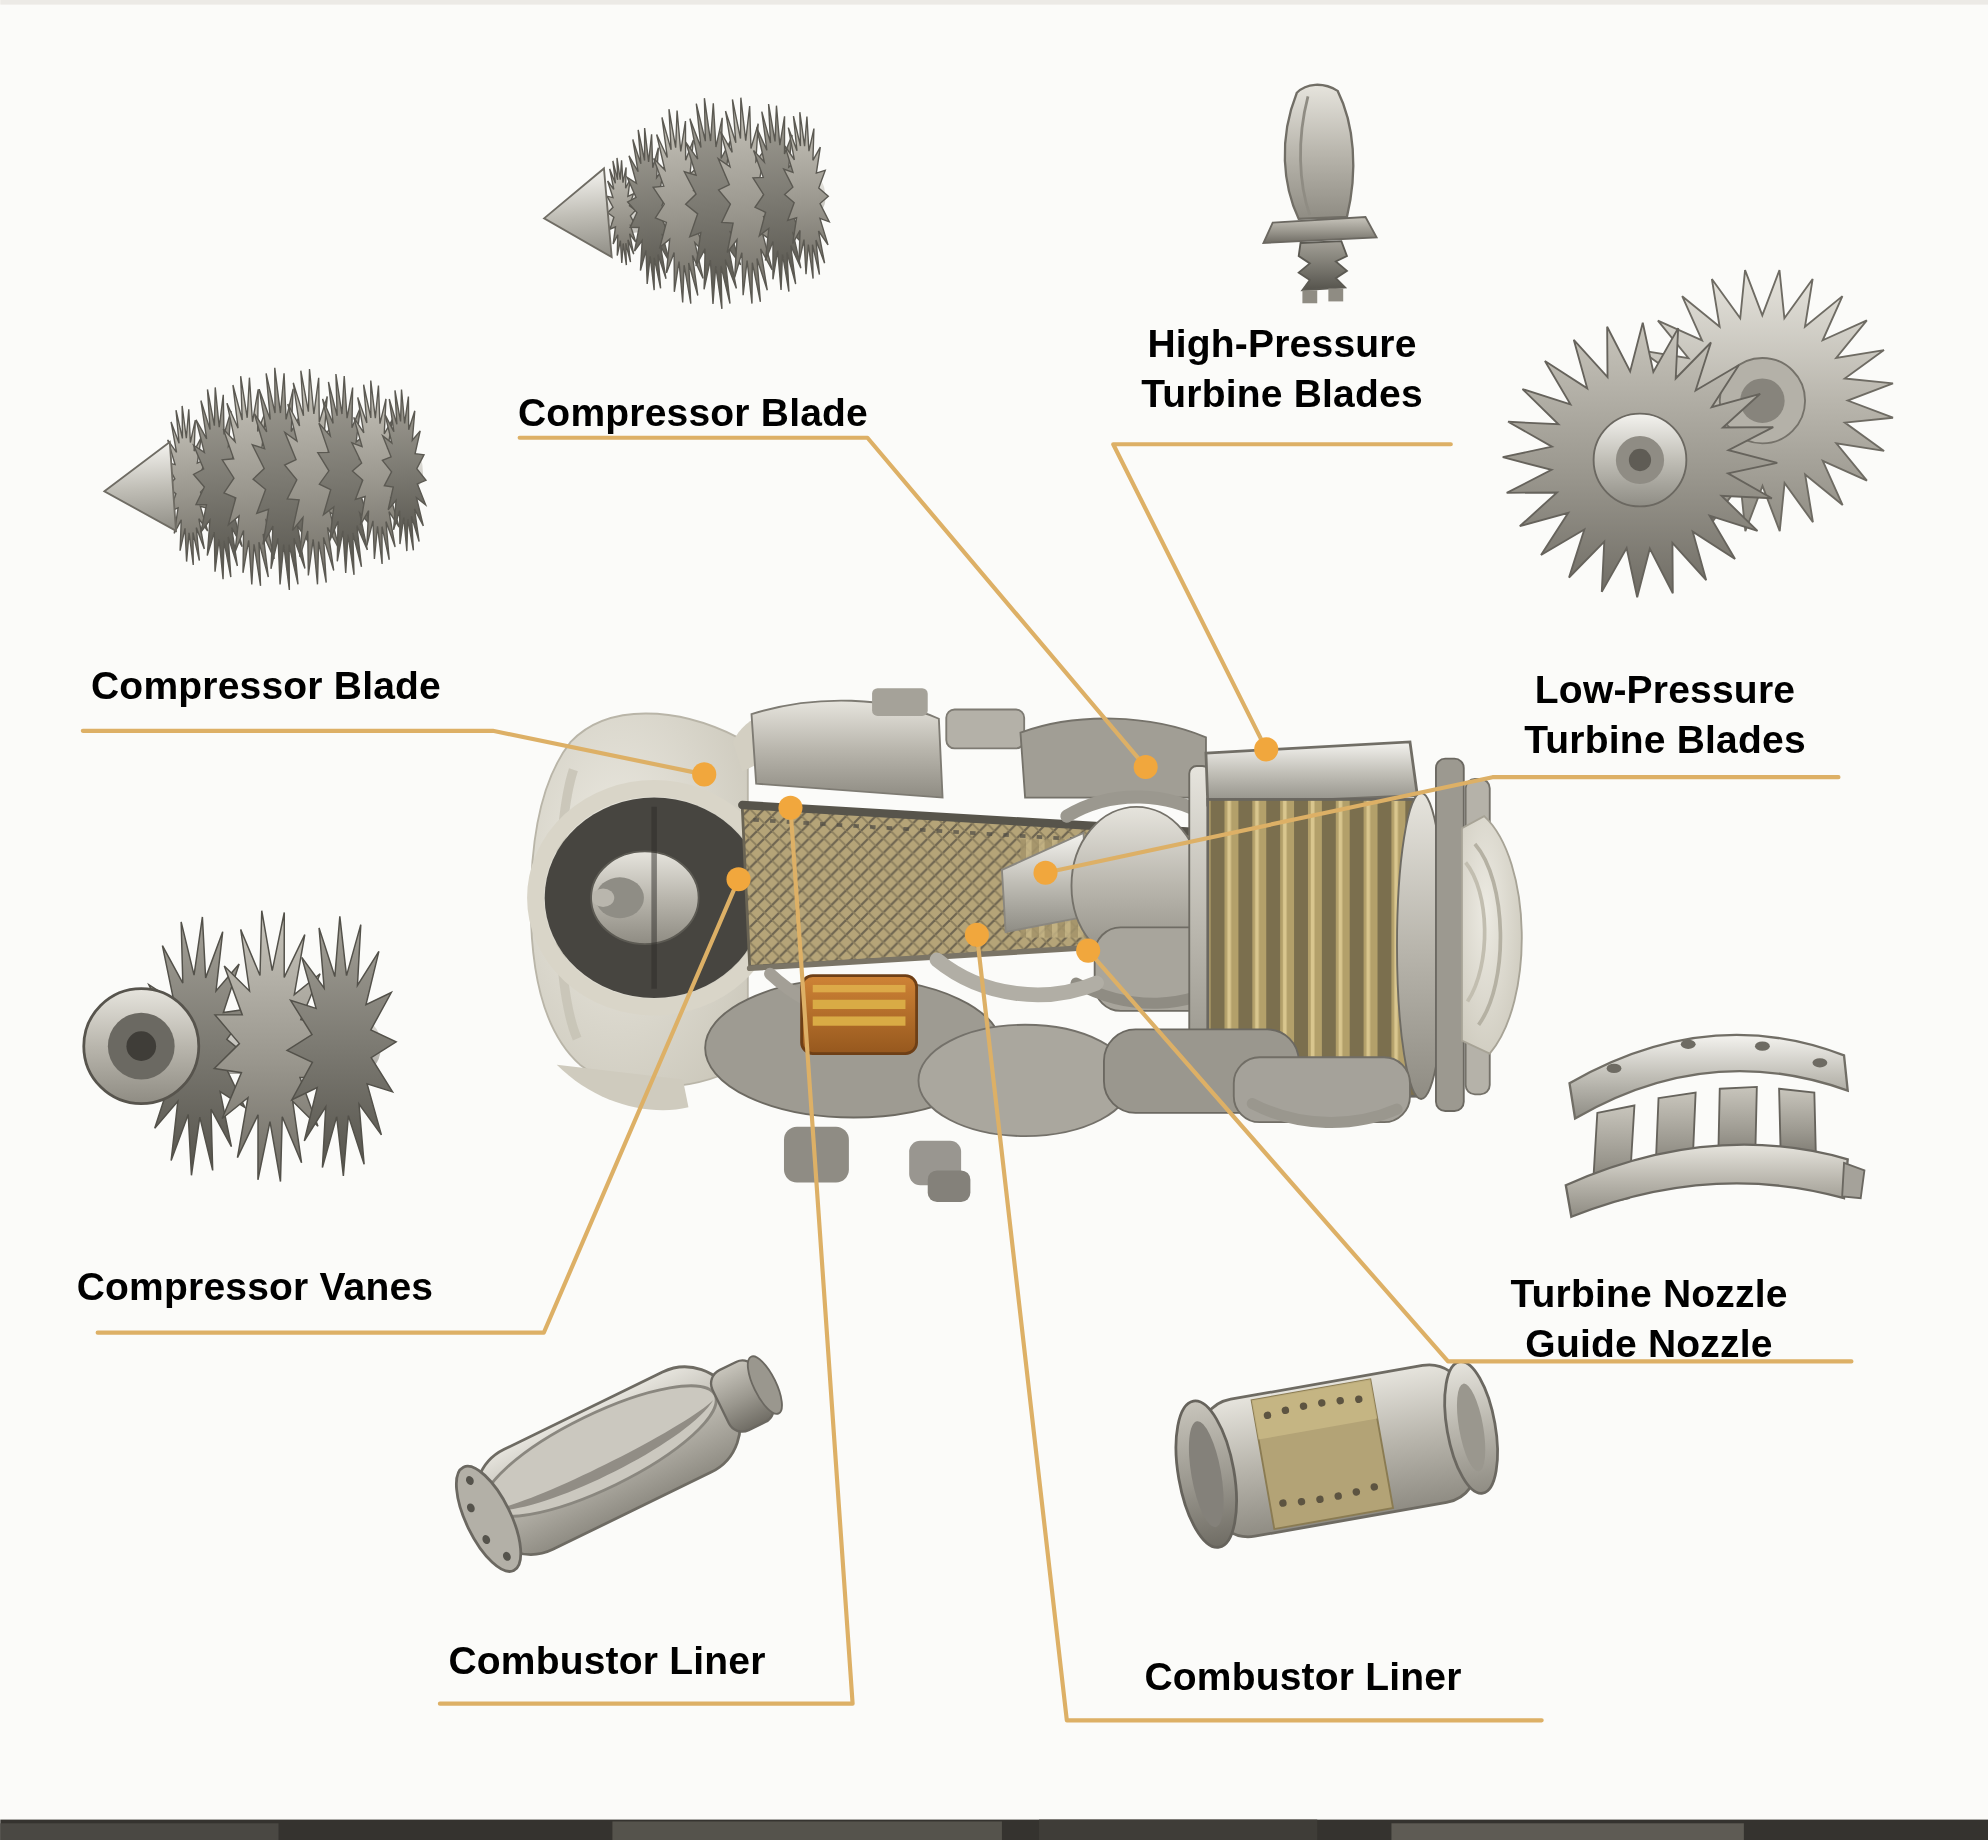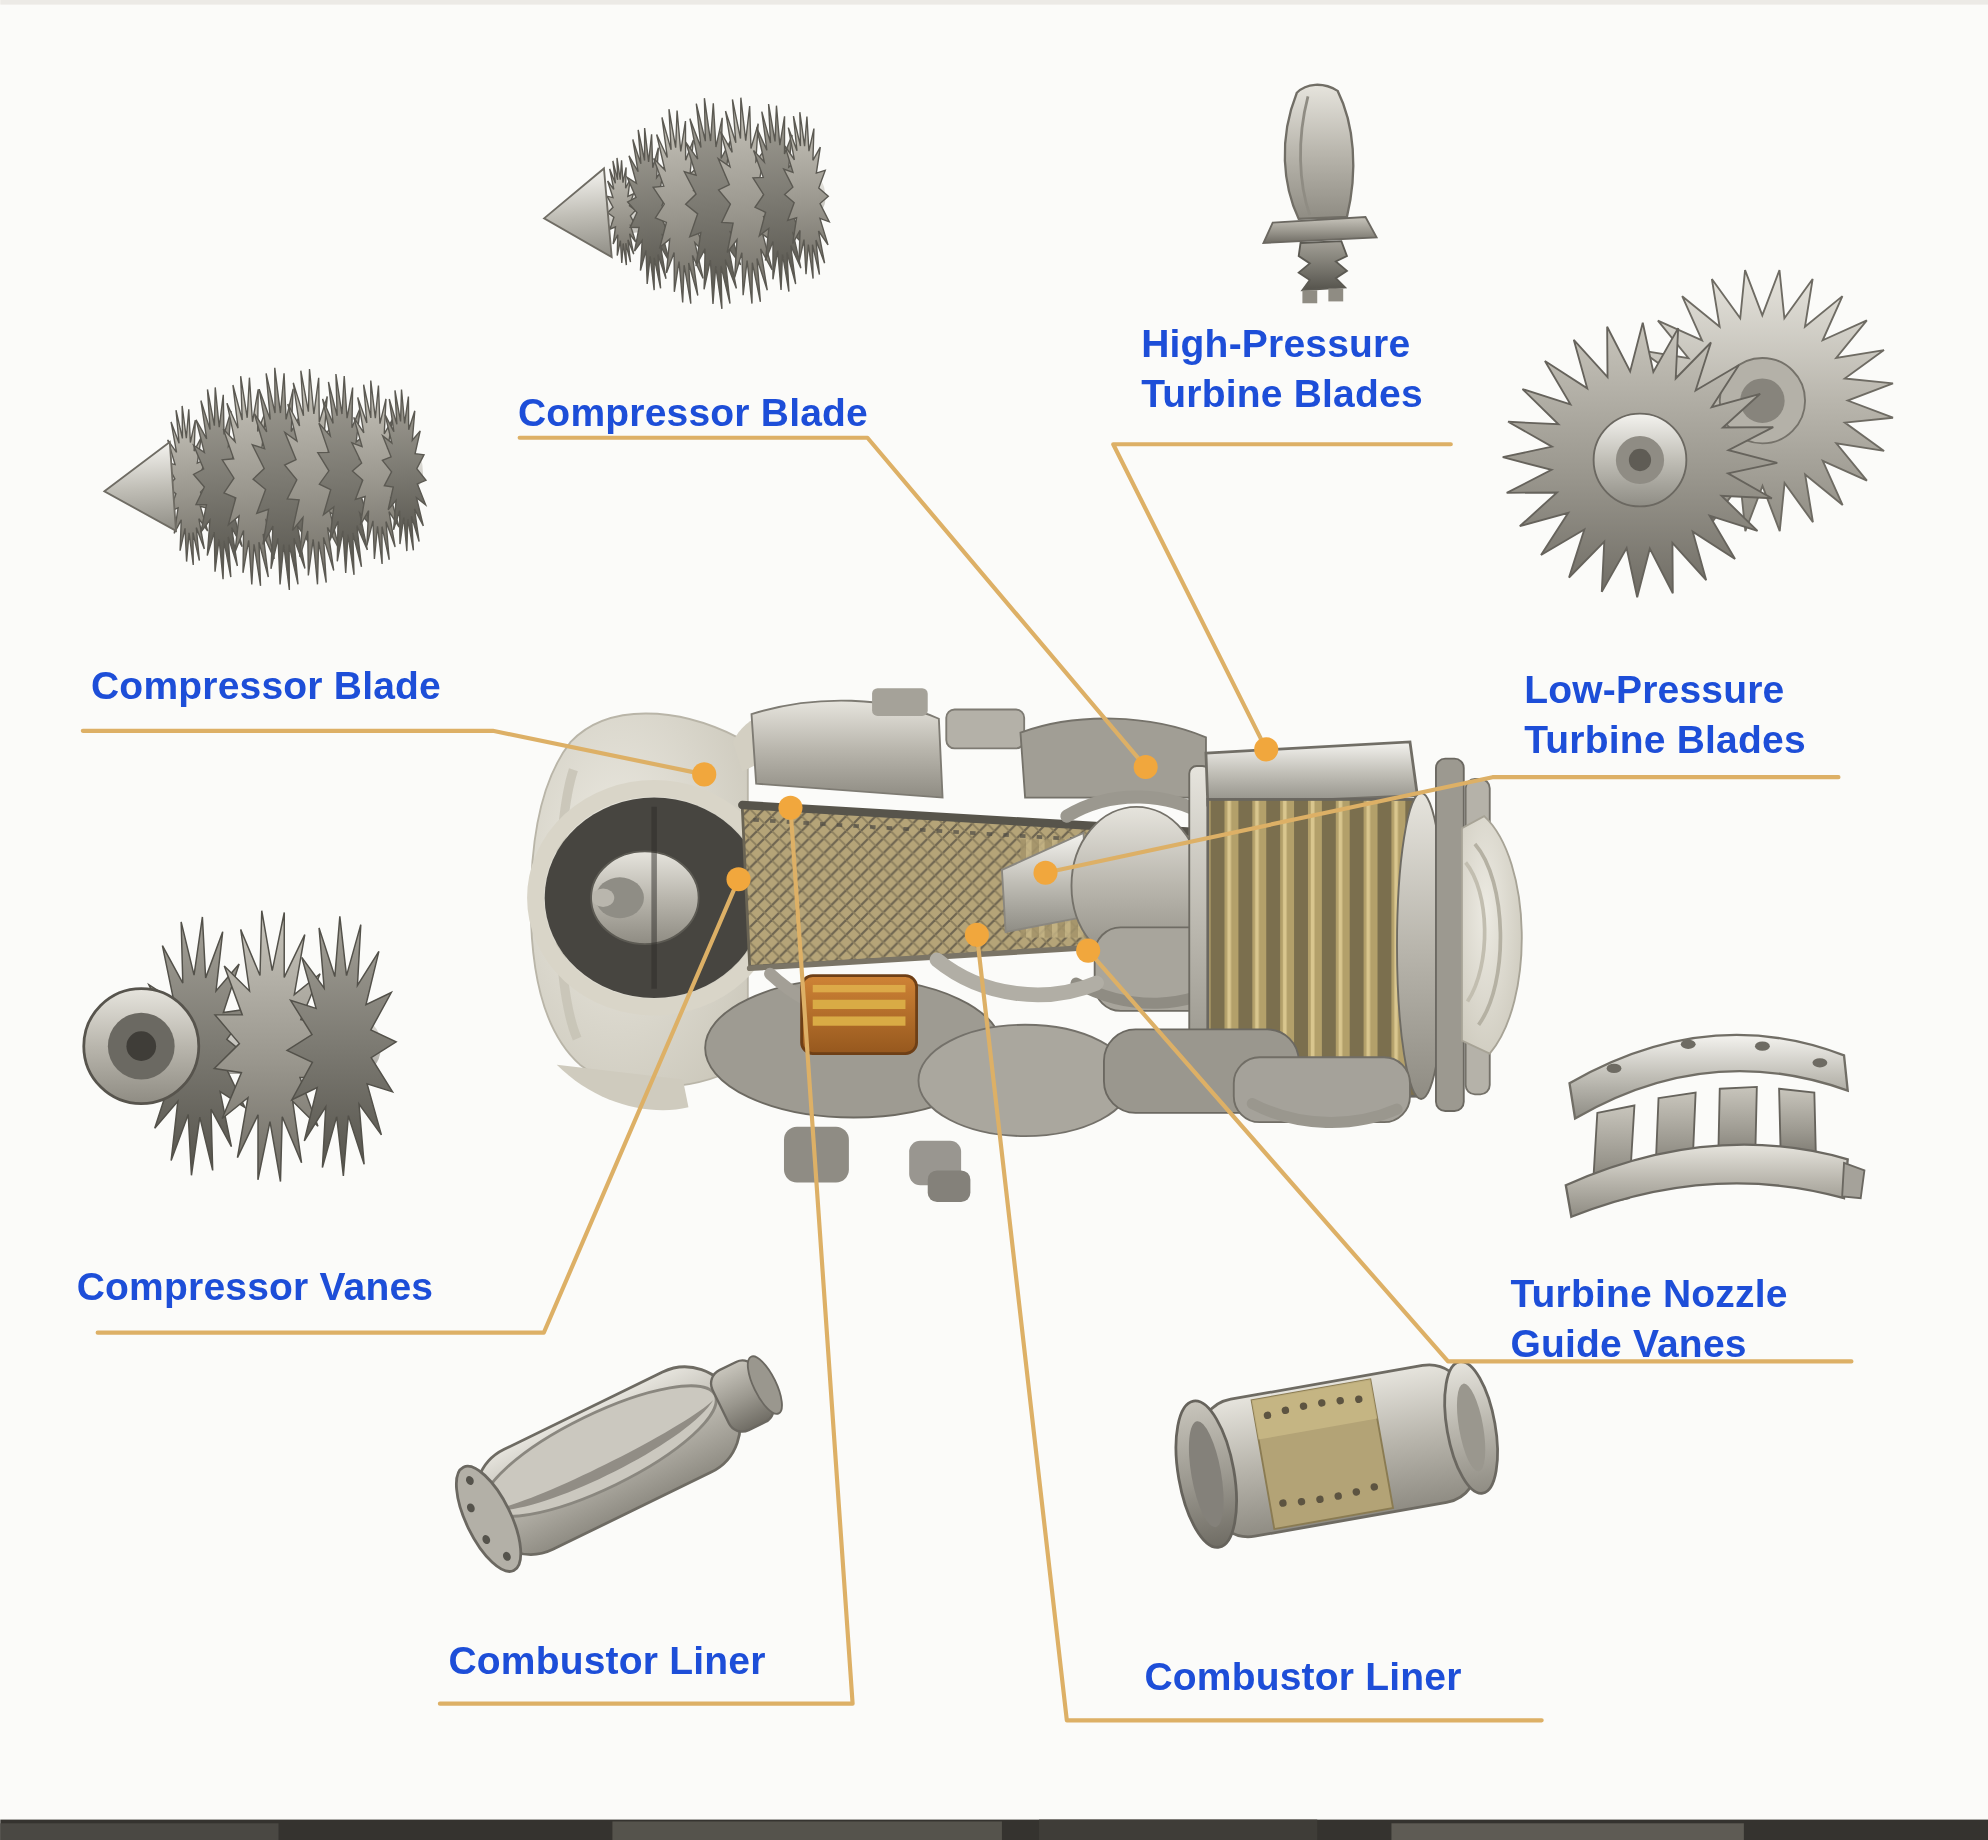--- a/index.html
+++ b/index.html
@@ -1,20 +1,20 @@
 <!DOCTYPE html>
 <html style="font-size:15px"><head>
 <meta charset="utf-8">
 <style>
   html,body{margin:0;padding:0;background:#ffffff;}
   #stage{position:relative;width:1989px;height:1840px;overflow:hidden;
          background:#fbfbf9;font-family:"Liberation Sans",sans-serif;}
   #art{position:absolute;left:0;top:0;}
-  .lbl{position:absolute;transform:translate(-50%,-50%);
-       font:700 39px/50px "Liberation Sans",sans-serif;color:#1d4ed8;
+  .lbl{position:absolute;transform:translate(-50%,-50%);text-align:center;
+       font:700 39px/50px "Liberation Sans",sans-serif;color:#000000;
        white-space:nowrap;letter-spacing:0.2px;}
   .lbl span{display:block;}
 </style>
 </head>
 <body>
 
 <div id="stage">
 
 <svg id="art" width="1989" height="1840" viewBox="0 0 2144 1984" xmlns="http://www.w3.org/2000/svg">
   <defs>
@@ -284,21 +284,21 @@
   </div>
   <div class="lbl" style="left:1665px;top:715px">
     <span>Low-Pressure</span>
     <span>Turbine Blades</span>
   </div>
   <div class="lbl" style="left:255px;top:1287px">
     <span>Compressor Vanes</span>
   </div>
   <div class="lbl" style="left:1649px;top:1319px">
     <span>Turbine Nozzle</span>
-    <span>Guide Vanes</span>
+    <span>Guide Nozzle</span>
   </div>
   <div class="lbl" style="left:607px;top:1661px">
     <span>Combustor Liner</span>
   </div>
   <div class="lbl" style="left:1303px;top:1677px">
     <span>Combustor Liner</span>
   </div>
 </div>
 
 

